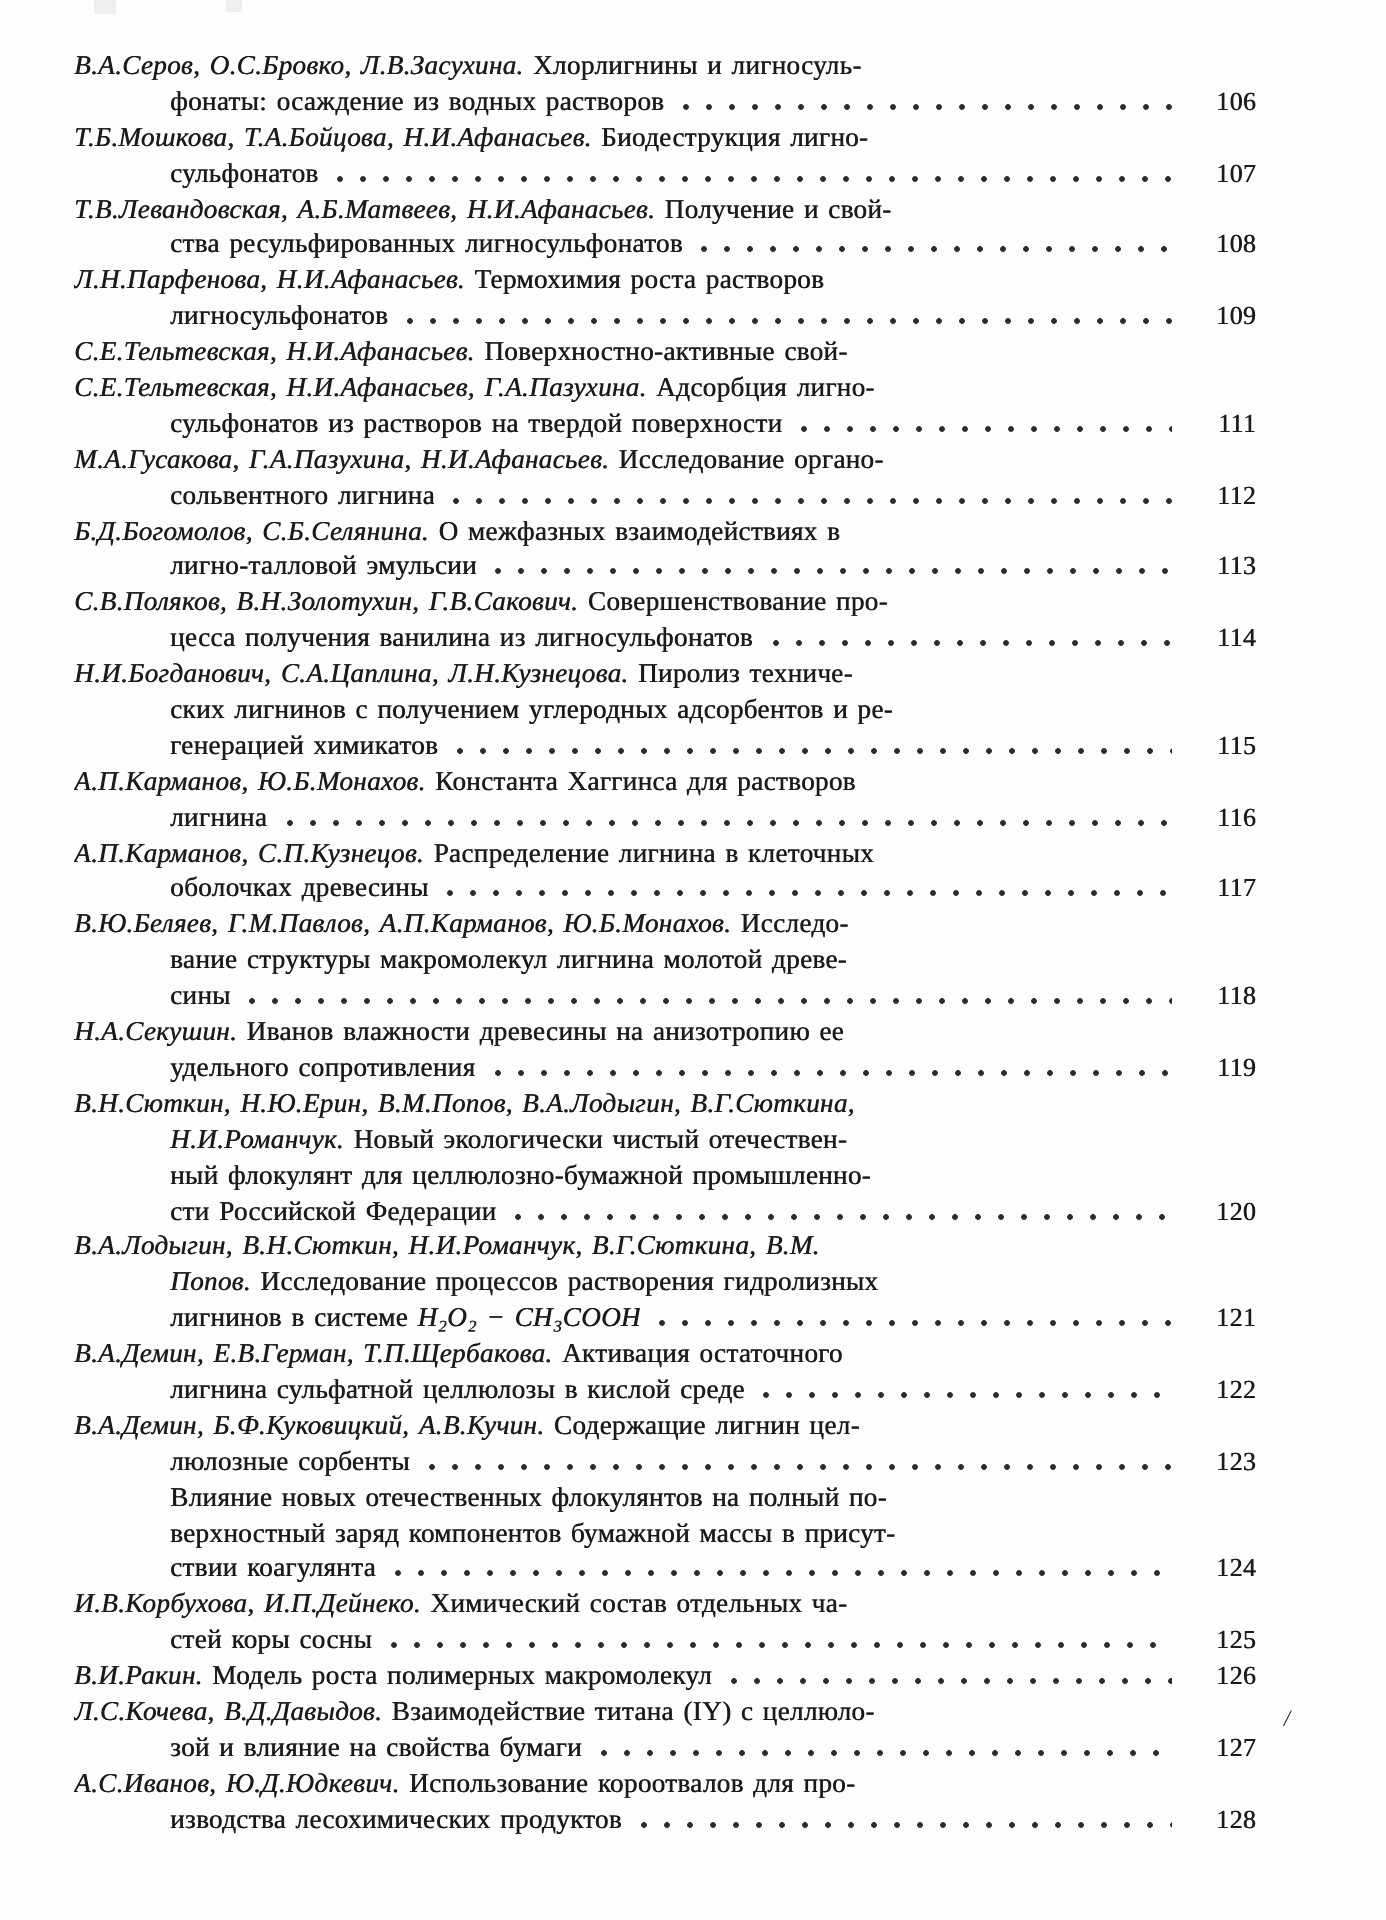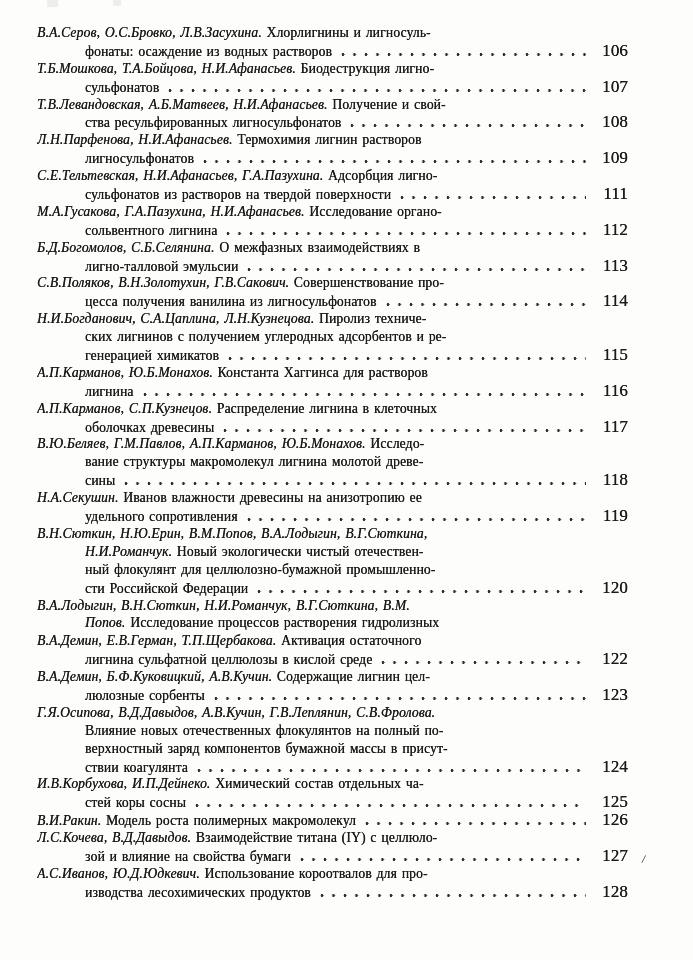--- a/index.html
+++ b/index.html
@@ -39,21 +39,21 @@
     margin:0 12px 0 9px;
     background-image:radial-gradient(circle at 2px 1.5px,#2c2c2c 1.25px,rgba(0,0,0,0) 1.6px);
     background-size:11.5px 3px;
     background-repeat:repeat-x;
     background-position:left bottom;
   }
   .pg{
     flex:0 0 auto;
     min-width:30px;
     text-align:right;
-    font-size:17px;
+    font-size:13px;
     text-shadow:0.25px 0 0 currentColor;
   }
   .artifact{
     position:absolute;
     left:642px;top:852px;
     font-size:12px;
     color:#2b2b2b;
     transform:rotate(8deg);
   }
   .smudge{position:absolute;background:#eeeeec;}
@@ -73,24 +73,25 @@
       </div>
       <div class="entry">
         <div class="line"><span class="txt"><span class="it">Т.Б.Мошкова, Т.А.Бойцова, Н.И.Афанасьев.</span><span> Биодеструкция лигно-</span></span></div>
         <div class="line indent"><span class="txt"><span>сульфонатов</span></span><span class="leader"></span><span class="pg">107</span></div>
       </div>
       <div class="entry">
         <div class="line"><span class="txt"><span class="it">Т.В.Левандовская, А.Б.Матвеев, Н.И.Афанасьев.</span><span> Получение и свой-</span></span></div>
         <div class="line indent"><span class="txt"><span>ства ресульфированных лигносульфонатов</span></span><span class="leader"></span><span class="pg">108</span></div>
       </div>
       <div class="entry">
-        <div class="line"><span class="txt"><span class="it">Л.Н.Парфенова, Н.И.Афанасьев.</span><span> Термохимия лигнин растворов</span></span></div>
+        <div class="line"><span class="txt"><span class="it">Л.Н.Парфенова, Н.И.Афанасьев.</span><span> Термохимия роста растворов</span></span></div>
         <div class="line indent"><span class="txt"><span>лигносульфонатов</span></span><span class="leader"></span><span class="pg">109</span></div>
       </div>
       <div class="entry">
+        <div class="line"><span class="txt"><span class="it">С.Е.Тельтевская, Н.И.Афанасьев.</span><span> Поверхностно-активные свой-</span></span></div>
       </div>
       <div class="entry">
         <div class="line"><span class="txt"><span class="it">С.Е.Тельтевская, Н.И.Афанасьев, Г.А.Пазухина.</span><span> Адсорбция лигно-</span></span></div>
         <div class="line indent"><span class="txt"><span>сульфонатов из растворов на твердой поверхности</span></span><span class="leader"></span><span class="pg">111</span></div>
       </div>
       <div class="entry">
         <div class="line"><span class="txt"><span class="it">М.А.Гусакова, Г.А.Пазухина, Н.И.Афанасьев.</span><span> Исследование органо-</span></span></div>
         <div class="line indent"><span class="txt"><span>сольвентного лигнина</span></span><span class="leader"></span><span class="pg">112</span></div>
       </div>
       <div class="entry">
@@ -125,31 +126,31 @@
       </div>
       <div class="entry">
         <div class="line"><span class="txt"><span class="it">В.Н.Сюткин, Н.Ю.Ерин, В.М.Попов, В.А.Лодыгин, В.Г.Сюткина,</span></span></div>
         <div class="line indent"><span class="txt"><span class="it">Н.И.Романчук.</span><span> Новый экологически чистый отечествен-</span></span></div>
         <div class="line indent"><span class="txt"><span>ный флокулянт для целлюлозно-бумажной промышленно-</span></span></div>
         <div class="line indent"><span class="txt"><span>сти Российской Федерации</span></span><span class="leader"></span><span class="pg">120</span></div>
       </div>
       <div class="entry">
         <div class="line"><span class="txt"><span class="it">В.А.Лодыгин, В.Н.Сюткин, Н.И.Романчук, В.Г.Сюткина, В.М.</span></span></div>
         <div class="line indent"><span class="txt"><span class="it">Попов.</span><span> Исследование процессов растворения гидролизных</span></span></div>
+        <div class="line indent"><span class="txt"><span>лигнинов в системе </span><span class="it">H₂O₂ − CH₃COOH</span></span><span class="leader"></span><span class="pg">121</span></div>
       </div>
       <div class="entry">
         <div class="line"><span class="txt"><span class="it">В.А.Демин, Е.В.Герман, Т.П.Щербакова.</span><span> Активация остаточного</span></span></div>
         <div class="line indent"><span class="txt"><span>лигнина сульфатной целлюлозы в кислой среде</span></span><span class="leader"></span><span class="pg">122</span></div>
       </div>
       <div class="entry">
         <div class="line"><span class="txt"><span class="it">В.А.Демин, Б.Ф.Куковицкий, А.В.Кучин.</span><span> Содержащие лигнин цел-</span></span></div>
         <div class="line indent"><span class="txt"><span>люлозные сорбенты</span></span><span class="leader"></span><span class="pg">123</span></div>
       </div>
       <div class="entry">
-        <div class="line"><span class="txt"><span class="it">Г.Я.Осипова, В.Д.Давыдов, А.В.Кучин, Г.В.Леплянин, С.В.Фролова.</span></span></div>
         <div class="line indent"><span class="txt"><span>Влияние новых отечественных флокулянтов на полный по-</span></span></div>
         <div class="line indent"><span class="txt"><span>верхностный заряд компонентов бумажной массы в присут-</span></span></div>
         <div class="line indent"><span class="txt"><span>ствии коагулянта</span></span><span class="leader"></span><span class="pg">124</span></div>
       </div>
       <div class="entry">
         <div class="line"><span class="txt"><span class="it">И.В.Корбухова, И.П.Дейнеко.</span><span> Химический состав отдельных ча-</span></span></div>
         <div class="line indent"><span class="txt"><span>стей коры сосны</span></span><span class="leader"></span><span class="pg">125</span></div>
       </div>
       <div class="entry">
         <div class="line"><span class="txt"><span class="it">В.И.Ракин.</span><span> Модель роста полимерных макромолекул</span></span><span class="leader"></span><span class="pg">126</span></div>

